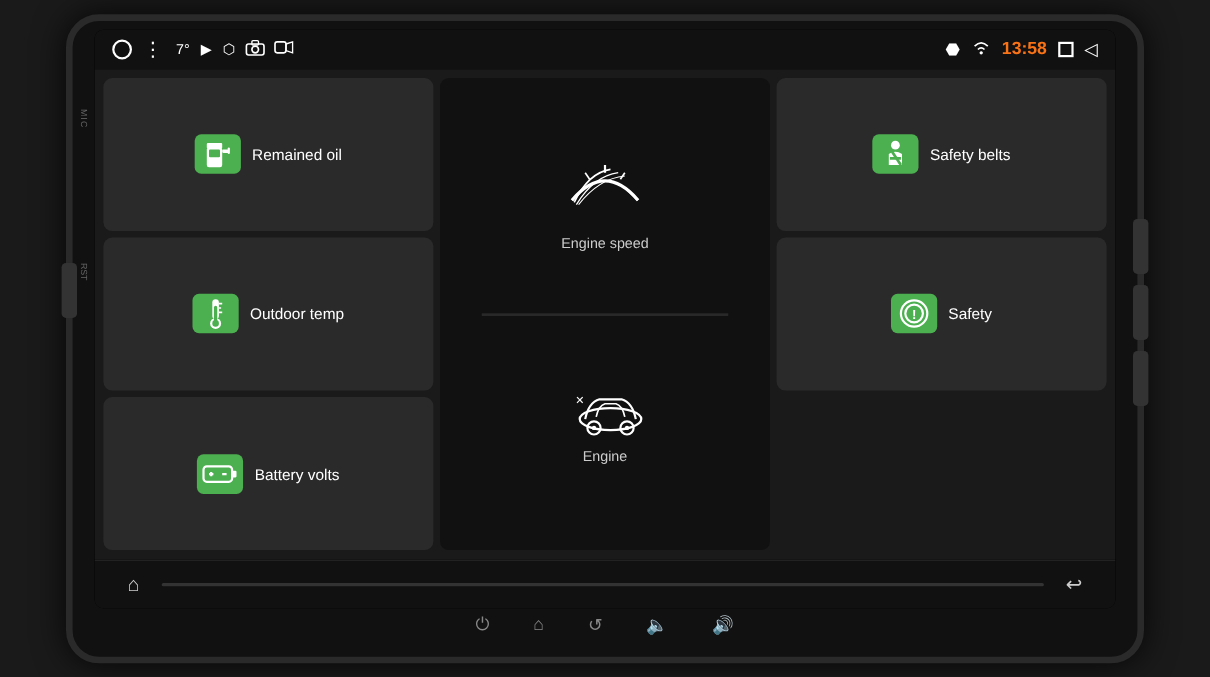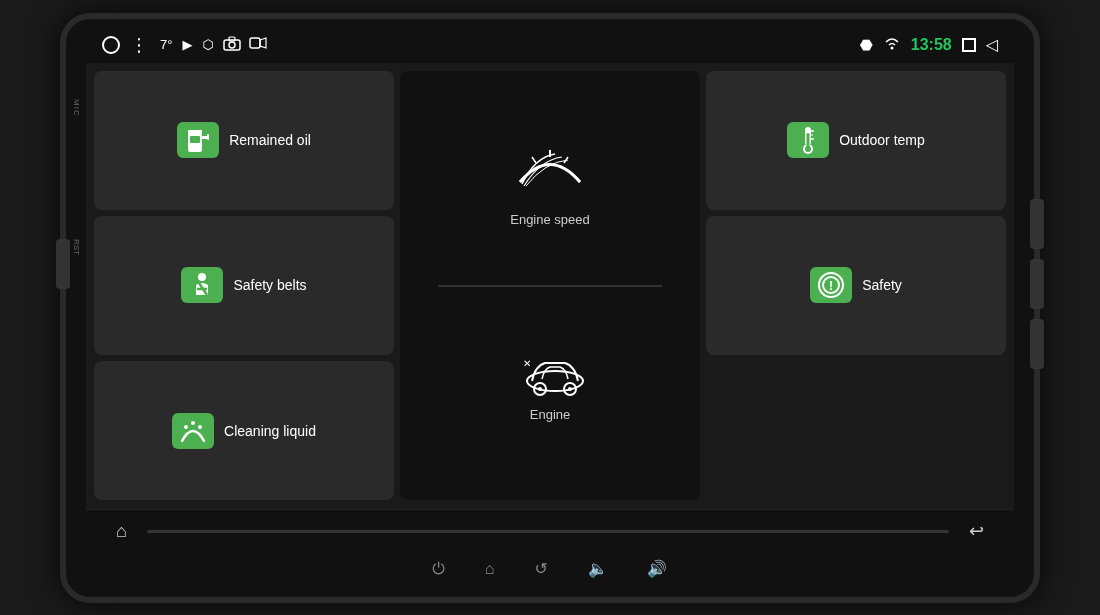--- a/index.html
+++ b/index.html
@@ -91,21 +91,21 @@
     .status-right {
       display: flex;
       align-items: center;
       gap: 10px;
       color: #fff;
       font-size: 13px;
     }
     .time-display {
       font-size: 16px;
       font-weight: bold;
-      color: #22c55e;
+      color: #f97316;
     }
     .circle-icon {
       width: 18px;
       height: 18px;
       border: 2px solid #fff;
       border-radius: 50%;
       display: inline-block;
     }
     .square-icon {
       width: 14px;
@@ -356,85 +356,84 @@
               <circle cx="55" cy="38" r="2" fill="white"></circle>
             </svg>
           </div>
           <span class="center-label">Engine</span>
         </div>
       </div>
 
       <div class="card">
         <div class="card-icon">
           <div class="green-icon-bg">
+            <svg width="26" height="28" viewBox="0 0 26 28">
+
+              <circle cx="13" cy="6" r="4" fill="white"></circle>
+
+              <path d="M7 14 Q13 10 19 14 L19 24 L7 24 Z" fill="white"></path>
+
+              <line x1="10" y1="12" x2="18" y2="24" stroke="#4CAF50" stroke-width="2.5"></line>
+              <line x1="8" y1="18" x2="18" y2="18" stroke="#4CAF50" stroke-width="2.5"></line>
+            </svg>
+          </div>
+        </div>
+        <span class="card-label">Safety belts</span>
+      </div>
+
+      <div class="card">
+        <div class="card-icon">
+          <div class="green-icon-bg">
             <svg width="20" height="30" viewBox="0 0 20 30">
 
               <rect x="7" y="2" width="6" height="18" rx="3" fill="white"></rect>
               <circle cx="10" cy="24" r="5" fill="white"></circle>
               <rect x="8.5" y="8" width="3" height="15" rx="1.5" fill="#4CAF50"></rect>
               <circle cx="10" cy="24" r="3" fill="#4CAF50"></circle>
 
               <line x1="13" y1="6" x2="16" y2="6" stroke="white" stroke-width="1.5"></line>
               <line x1="13" y1="10" x2="15" y2="10" stroke="white" stroke-width="1.2"></line>
               <line x1="13" y1="14" x2="16" y2="14" stroke="white" stroke-width="1.5"></line>
             </svg>
           </div>
         </div>
         <span class="card-label">Outdoor temp</span>
       </div>
 
       <div class="card">
         <div class="card-icon">
           <div class="green-icon-bg">
-            <svg width="26" height="28" viewBox="0 0 26 28">
-
-              <circle cx="13" cy="6" r="4" fill="white"></circle>
-
-              <path d="M7 14 Q13 10 19 14 L19 24 L7 24 Z" fill="white"></path>
-
-              <line x1="10" y1="12" x2="18" y2="24" stroke="#4CAF50" stroke-width="2.5"></line>
-              <line x1="8" y1="18" x2="18" y2="18" stroke="#4CAF50" stroke-width="2.5"></line>
-            </svg>
-          </div>
-        </div>
-        <span class="card-label">Safety belts</span>
+            <svg width="28" height="28" viewBox="0 0 28 28">
+
+              <circle cx="14" cy="14" r="12" fill="none" stroke="white" stroke-width="2"></circle>
+              <circle cx="14" cy="14" r="8" fill="none" stroke="white" stroke-width="2"></circle>
+              <text x="14" y="19" text-anchor="middle" fill="white" font-size="12" font-weight="bold">!</text>
+            </svg>
+          </div>
+        </div>
+        <span class="card-label">Safety</span>
       </div>
 
       <div class="card">
         <div class="card-icon">
           <div class="green-icon-bg">
-            <svg width="28" height="28" viewBox="0 0 28 28">
-
-              <circle cx="14" cy="14" r="12" fill="none" stroke="white" stroke-width="2"></circle>
-              <circle cx="14" cy="14" r="8" fill="none" stroke="white" stroke-width="2"></circle>
-              <text x="14" y="19" text-anchor="middle" fill="white" font-size="12" font-weight="bold">!</text>
-            </svg>
-          </div>
-        </div>
-        <span class="card-label">Safety</span>
-      </div>
-
-
-      <div class="card">
-        <div class="card-icon">
-          <div class="green-icon-bg">
-            <svg width="30" height="28" viewBox="0 0 30 28">
-
-              <path d="M4 24 Q15 4 26 24" fill="none" stroke="white" stroke-width="2.5" stroke-linecap="round"></path>
-              <line x1="4" y1="24" x2="9" y2="16" stroke="white" stroke-width="2"></line>
-              <line x1="26" y1="24" x2="21" y2="16" stroke="white" stroke-width="2"></line>
-
-              <circle cx="8" cy="10" r="2" fill="white"></circle>
-              <circle cx="15" cy="6" r="2" fill="white"></circle>
-              <circle cx="22" cy="10" r="2" fill="white"></circle>
-            </svg>
-          </div>
-        </div>
-        <span class="card-label">Cleaning liquid</span>
-      </div>
+            <svg width="30" height="22" viewBox="0 0 30 22">
+
+              <rect x="0" y="4" width="26" height="14" rx="3" fill="none" stroke="white" stroke-width="2"></rect>
+              <rect x="26" y="8" width="4" height="6" rx="1" fill="white"></rect>
+
+              <line x1="5" y1="11" x2="9" y2="11" stroke="white" stroke-width="2"></line>
+              <line x1="7" y1="9" x2="7" y2="13" stroke="white" stroke-width="2"></line>
+              <line x1="17" y1="11" x2="21" y2="11" stroke="white" stroke-width="2"></line>
+            </svg>
+          </div>
+        </div>
+        <span class="card-label">Battery volts</span>
+      </div>
+
 
     </div>
 
     <div class="nav-bar">
       <span class="nav-icon">⌂</span>
       <div style="flex:1;height:3px;background:#333;border-radius:2px;margin:0 20px;"></div>
       <span class="nav-icon">↩</span>
     </div>
 
   </div>

